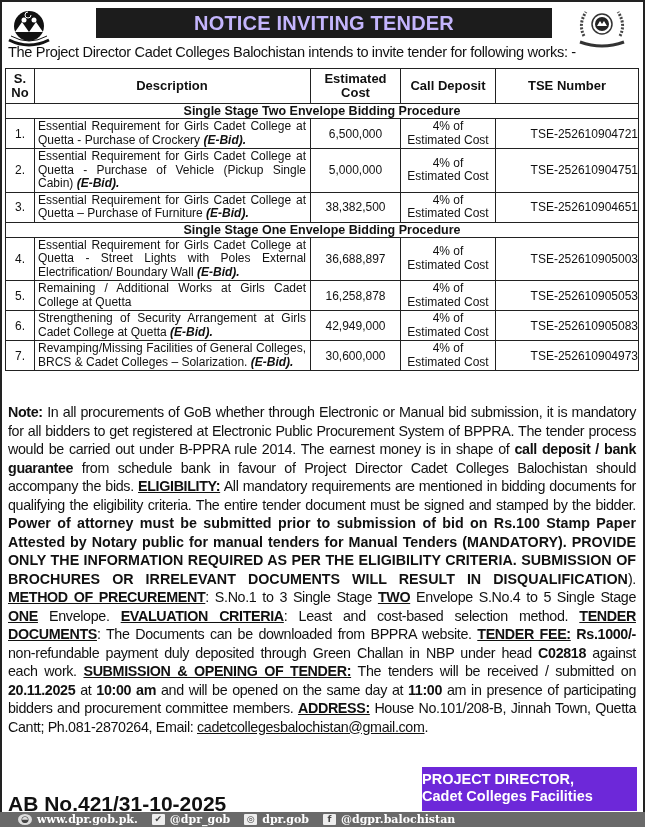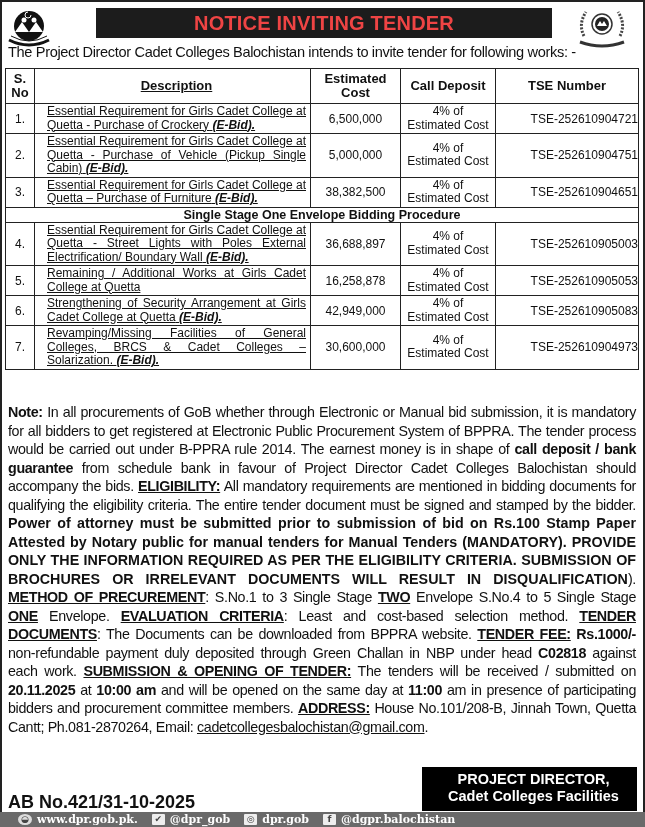--- a/index.html
+++ b/index.html
@@ -2,39 +2,39 @@
 <html><head>
 <meta charset="utf-8">
 <style>
   * { box-sizing: border-box; margin: 0; padding: 0; }
   html, body { width: 645px; height: 827px; background: #fff; overflow: hidden; }
   body { font-family: "Liberation Sans", sans-serif; color: #111; position: relative; }
   .frame { position: absolute; left: 0; top: 0; width: 645px; height: 827px; border: 2px solid #222; border-bottom: none; }
   .logo { position: absolute; top: 6px; width: 46px; height: 44px; }
   .logo-left { left: 6px; }
   .logo-right { left: 572px; width: 60px; }
-  .title-box { position: absolute; left: 96px; top: 8px; width: 456px; height: 30px; background: #1c1c1c; color: #ef4444; text-align: center; font-weight: bold; font-size: 20px; line-height: 30px; letter-spacing: 0.2px; }
+  .title-box { position: absolute; left: 96px; top: 8px; width: 456px; height: 30px; background: #1c1c1c; color: #c4b5fd; text-align: center; font-weight: bold; font-size: 20px; line-height: 30px; letter-spacing: 0.2px; }
   .intro { position: absolute; left: 8px; top: 44px; font-size: 14.6px; letter-spacing: -0.35px; white-space: nowrap; }
   table.tender { position: absolute; left: 5px; top: 68px; width: 634px; border-collapse: collapse; font-size: 12px; }
   table.tender td, table.tender th { border: 1px solid #222; vertical-align: middle; }
   table.tender th { font-weight: bold; font-size: 13px; text-align: center; line-height: 14px; height: 35px; }
   .c-sno { width: 29px; text-align: center; }
-  .c-desc { width: 276px; text-align: justify; padding: 0 4px 0 12px; line-height: 13.5px; text-decoration: underline; }
+  .c-desc { width: 276px; text-align: justify; padding: 0 4px 0 3px; line-height: 13.5px; }
   .c-cost { width: 90px; text-align: center; }
   .c-dep { width: 95px; text-align: center; line-height: 13.5px; border-radius: 16px; }
   .c-tse { text-align: right; }
   tr.section td { font-weight: bold; text-align: center; font-size: 12.5px; height: 15px; line-height: 14px; }
   tr.row td { padding-top: 1px; padding-bottom: 1px; }
   .ebid { font-weight: bold; font-style: italic; }
   .note { position: absolute; left: 8px; top: 403px; width: 628px; font-size: 14.3px; line-height: 18.5px; text-align: justify; letter-spacing: -0.35px; }
   .note b { font-weight: bold; }
   .note u { text-decoration: underline; }
   .note .caps { font-weight: bold; letter-spacing: 0; }
-  .sign-box { position: absolute; left: 422px; top: 767px; width: 215px; height: 44px; background: #000000; color: #fff; text-align: center; font-weight: bold; font-size: 14.5px; line-height: 17px; padding-top: 4px; padding-left: 8px; }
-  .ab-no { position: absolute; left: 8px; top: 792px; font-weight: bold; font-size: 18px; }
+  .sign-box { position: absolute; left: 422px; top: 767px; width: 215px; height: 44px; background: #6d28d9; color: #fff; text-align: left; font-weight: bold; font-size: 14.5px; line-height: 17px; padding-top: 4px; }
+  .ab-no { position: absolute; left: 8px; top: 792px; font-weight: bold; font-size: 21px; }
   .footer { position: absolute; left: 0; top: 812px; width: 645px; height: 15px; background: #6a6a6a; color: #fff; font-family: "DejaVu Serif", serif; font-weight: bold; font-size: 11px; line-height: 15px; display: flex; align-items: center; padding-left: 18px; gap: 14px; white-space: nowrap; }
   .footer .item { display: flex; align-items: center; gap: 5px; }
   .ficon { display: inline-block; width: 13px; height: 11px; background: #eee; color: #444; font-size: 9px; line-height: 11px; text-align: center; font-family: "DejaVu Sans", sans-serif; border-radius: 1px; }
   .ficon.globe { border-radius: 50%; width: 14px; height: 11px; background: #ddd; }
 </style>
 </head>
 <body>
 
 <div class="frame"></div>
 
@@ -65,20 +65,23 @@
   <thead>
     <tr>
       <th class="c-sno">S.<br>No</th>
       <th class="c-desc" style="text-align:center">Description</th>
       <th class="c-cost">Estimated<br>Cost</th>
       <th class="c-dep">Call Deposit</th>
       <th class="c-tse">TSE Number</th>
     </tr>
   </thead>
   <tbody id="tbody">
+      <tr class="section">
+        <td colspan="5">Single Stage Two Envelope Bidding Procedure</td>
+      </tr>
       <tr class="row">
         <td class="c-sno">1.</td>
         <td class="c-desc"><span>Essential Requirement for Girls Cadet College at Quetta - Purchase of Crockery</span> <span class="ebid">(E-Bid).</span></td>
         <td class="c-cost">6,500,000</td>
         <td class="c-dep">4% of<br>Estimated Cost</td>
         <td class="c-tse">TSE-252610904721</td>
       </tr>
       <tr class="row">
         <td class="c-sno">2.</td>
         <td class="c-desc"><span>Essential Requirement for Girls Cadet College at Quetta - Purchase of Vehicle (Pickup Single Cabin)</span> <span class="ebid">(E-Bid).</span></td>

